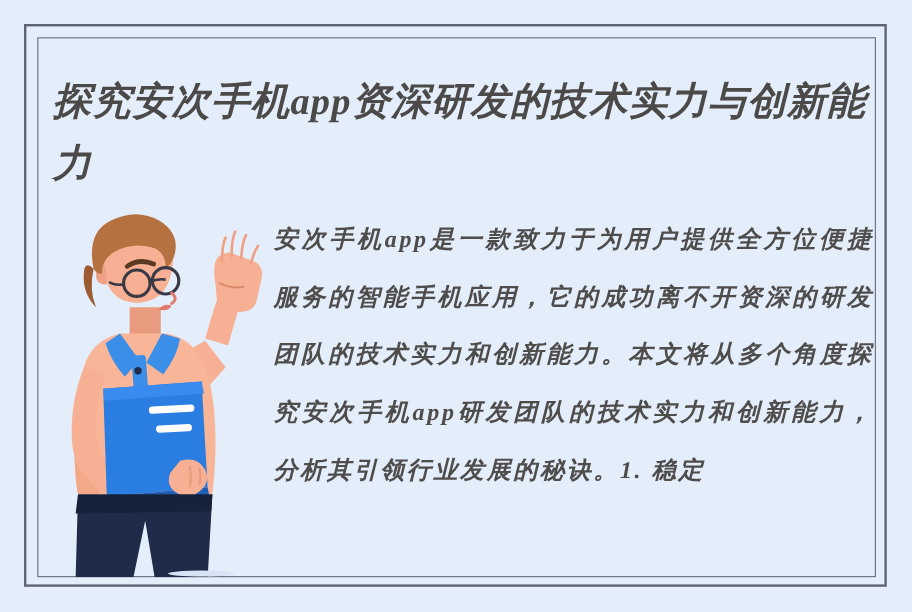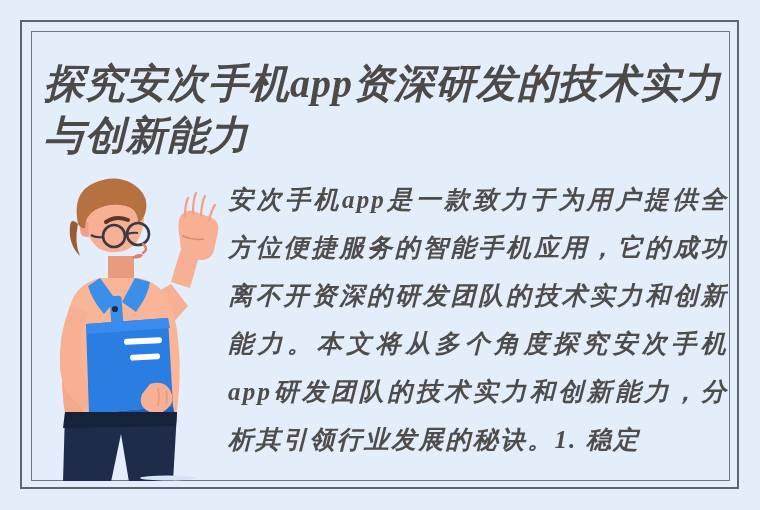--- a/index.html
+++ b/index.html
@@ -42,38 +42,38 @@
     box-sizing: border-box;
     pointer-events: none;
   }
   
   .title {
     position: absolute;
     left: 44px;
     top: 58px;
     width: 690px;
     font-family: "Liberation Serif", "DejaVu Serif", serif;
-    font-size: 40px;
+    font-size: 32px;
     line-height: 52px;
     font-weight: 700;
     font-style: italic;
     letter-spacing: 1px;
     color: #4c4a48;
     white-space: pre-wrap;
   }
   
   .body-text {
     position: absolute;
     left: 228px;
     top: 176px;
     width: 500px;
     height: 300px;
     overflow: hidden;
     font-family: "Liberation Serif", "DejaVu Serif", serif;
-    font-size: 25px;
+    font-size: 20px;
     line-height: 48px;
     font-weight: 700;
     font-style: italic;
     letter-spacing: 2.2px;
     color: #4f4d4b;
     text-align: justify;
     text-justify: inter-character;
   }
   
   .illustration {

